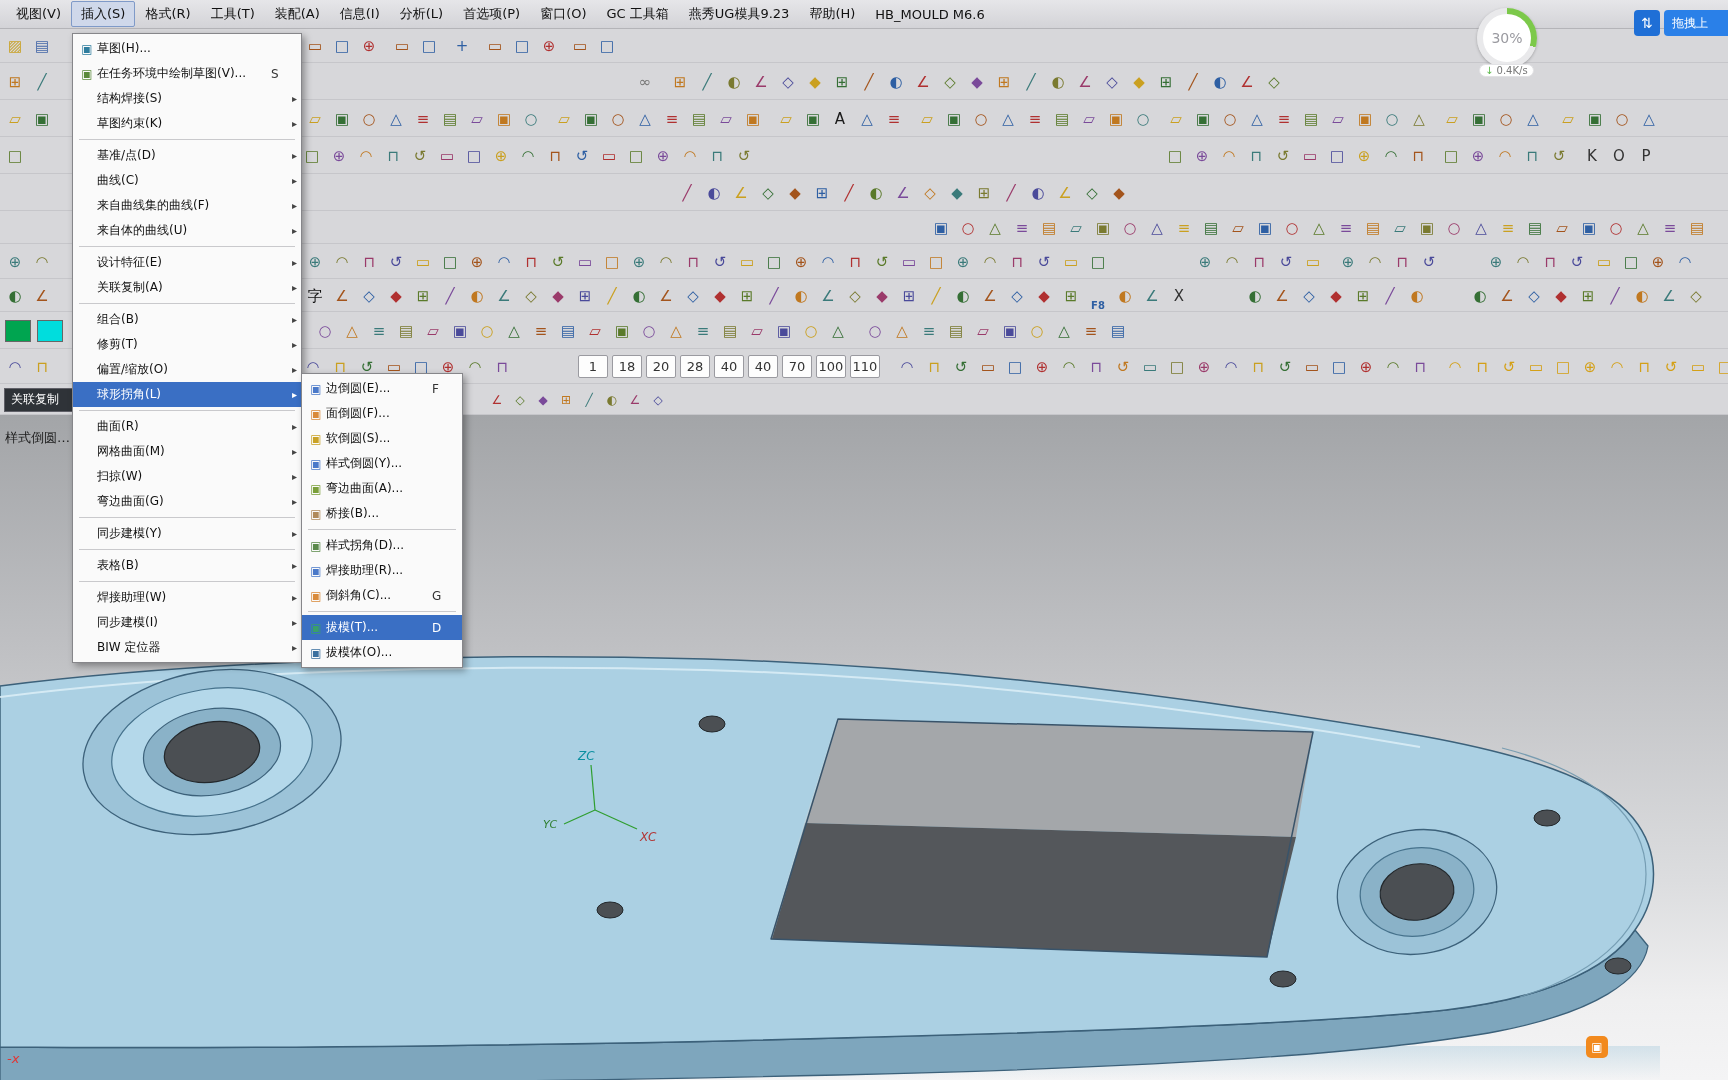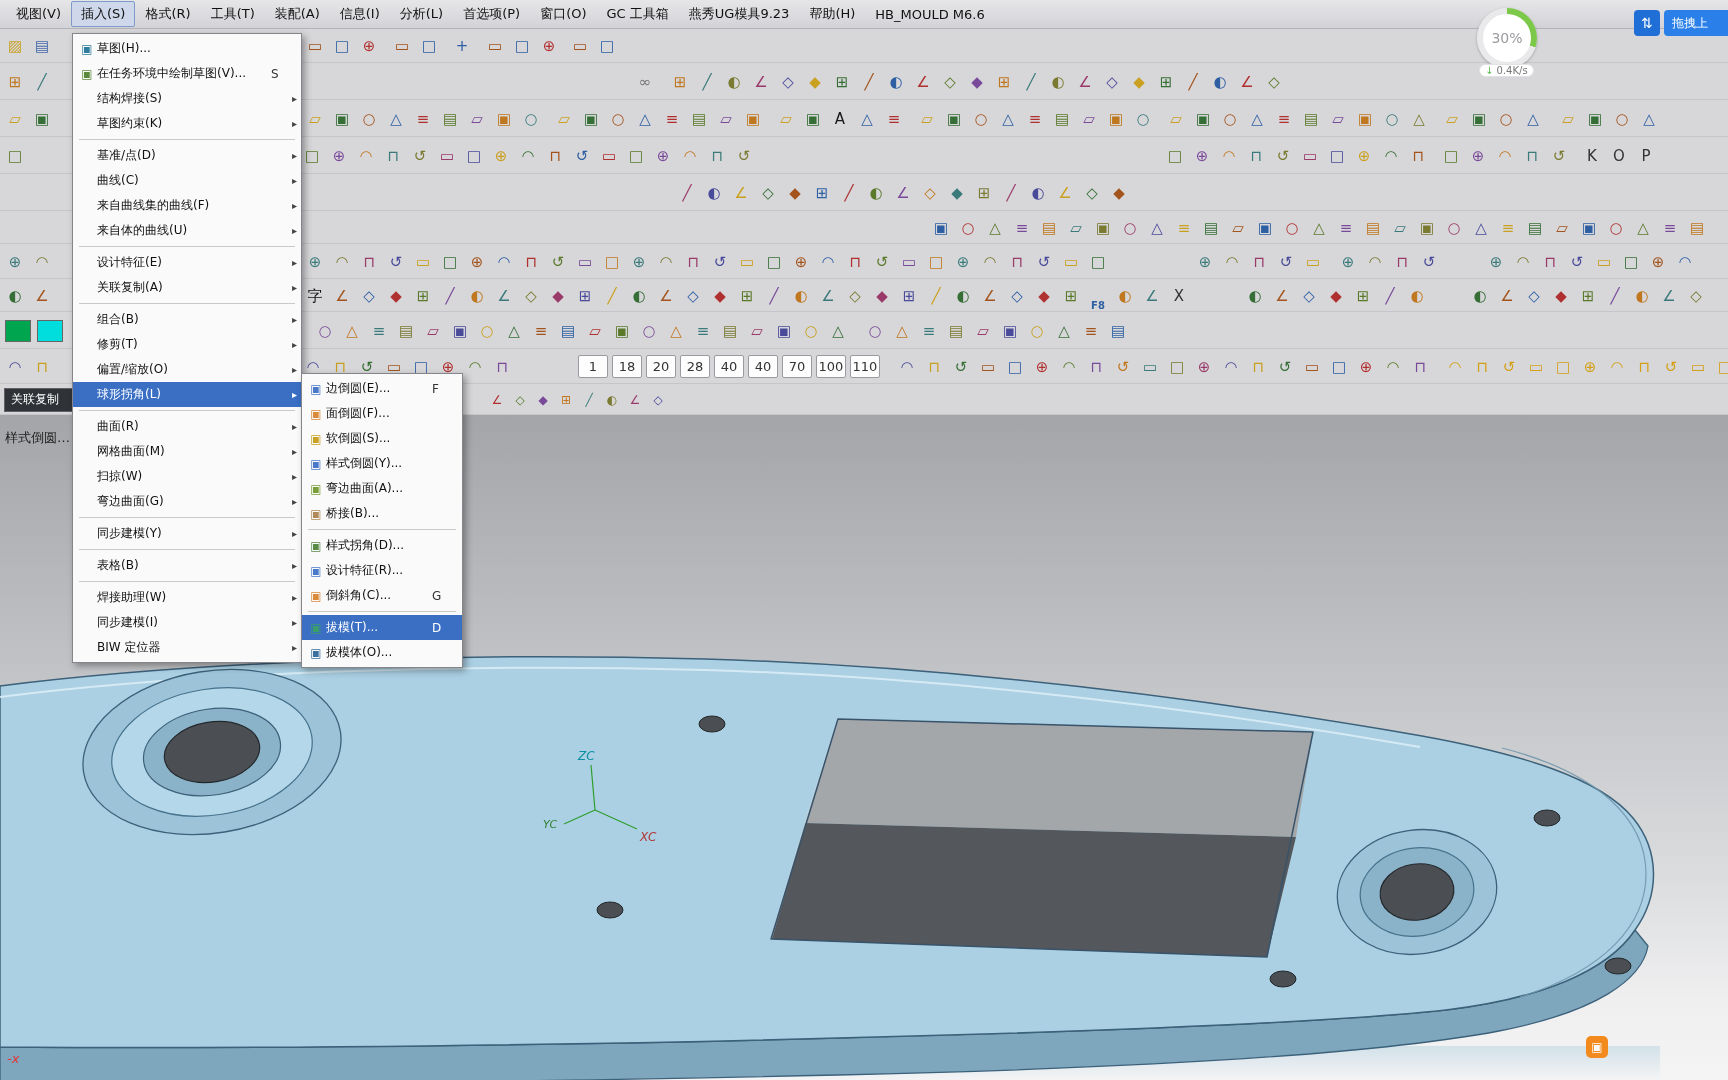--- a/index.html
+++ b/index.html
@@ -759,21 +759,21 @@
       </div>
       <div class="msep"></div>
       <div class="mitem">
         <span class="micon" style="color: rgb(90, 138, 74);">▣</span>
         <span class="mlabel">样式拐角(D)...</span>
         <span class="mshort"></span>
         <span class="marrow"></span>
       </div>
       <div class="mitem">
         <span class="micon" style="color: rgb(74, 121, 201);">▣</span>
-        <span class="mlabel">设计特征(R)...</span>
+        <span class="mlabel">焊接助理(R)...</span>
         <span class="mshort"></span>
         <span class="marrow"></span>
       </div>
       <div class="mitem">
         <span class="micon" style="color: rgb(217, 138, 58);">▣</span>
         <span class="mlabel">倒斜角(C)...</span>
         <span class="mshort">G</span>
         <span class="marrow"></span>
       </div>
       <div class="msep"></div>

